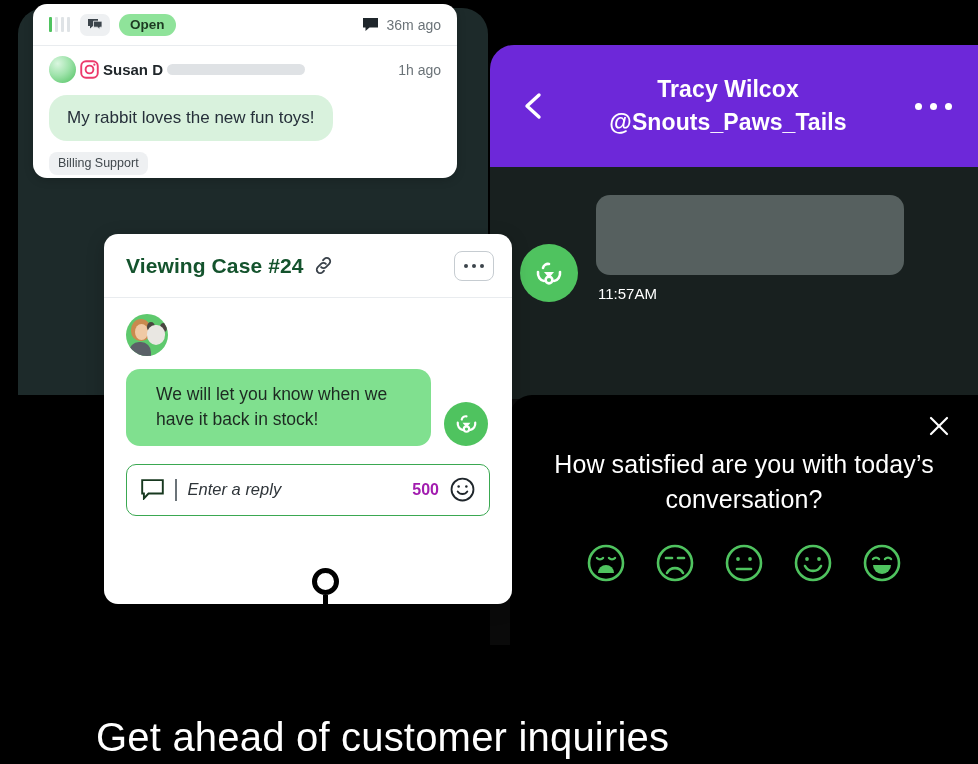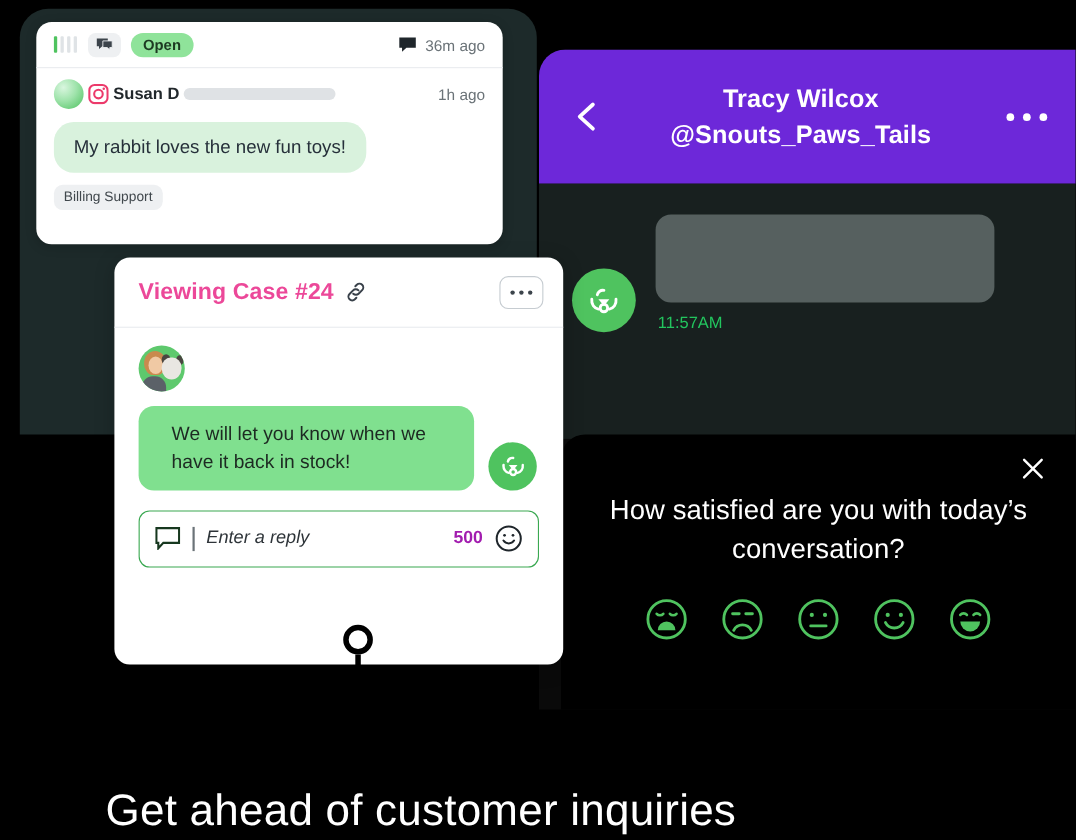--- a/index.html
+++ b/index.html
@@ -78,21 +78,21 @@
     display: flex; align-items: center; justify-content: center;
     flex: 0 0 auto;
   }
   .msg-col { display: flex; flex-direction: column; }
   .msg-bubble-blank {
     width: 308px; height: 80px;
     background: #56605f;
     border-radius: 14px;
   }
   .msg-time {
-    color: #22c55e;
+    color: #ffffff;
     font-size: 15px;
     margin-top: 10px;
     padding-left: 2px;
   }
 
   
   .survey {
     position: absolute;
     left: 510px; top: 395px;
     width: 468px; height: 250px;
@@ -121,22 +121,22 @@
   }
   .face { width: 40px; height: 40px; }
 
   
   .card {
     position: absolute;
     background: #ffffff;
     border-radius: 14px;
   }
   .card-top {
-    left: 33px; top: 20px;
-    width: 424px; height: 202px;
+    left: 33px; top: 4px;
+    width: 424px; height: 174px;
     box-shadow: 0 2px 10px rgba(0,0,0,.18);
   }
   .ct-header {
     height: 42px;
     display: flex; align-items: center;
     padding: 0 16px;
     border-bottom: 1px solid #e9ecef;
   }
   .prio-bars { display: flex; gap: 3px; align-items: center; margin-right: 10px; }
   .prio-bars i { display: block; width: 3px; height: 15px; border-radius: 1px; background: #dfe3e6; }
@@ -193,21 +193,21 @@
     width: 408px; height: 370px;
     box-shadow: 0 4px 18px rgba(0,0,0,.22);
   }
   .cm-header {
     height: 64px;
     display: flex; align-items: center;
     padding: 0 18px 0 22px;
     border-bottom: 1px solid #e9ecef;
   }
   .cm-title {
-    font-size: 21px; font-weight: 700; color: #ec4899;
+    font-size: 21px; font-weight: 700; color: #14532d;
     letter-spacing: .1px;
   }
   .link-icon { margin-left: 10px; display: flex; align-items: center; color: #39414a; }
   .dots-btn {
     margin-left: auto;
     width: 40px; height: 30px;
     border: 1.4px solid #c6ccd1;
     border-radius: 8px;
     display: flex; align-items: center; justify-content: center; gap: 4px;
   }

